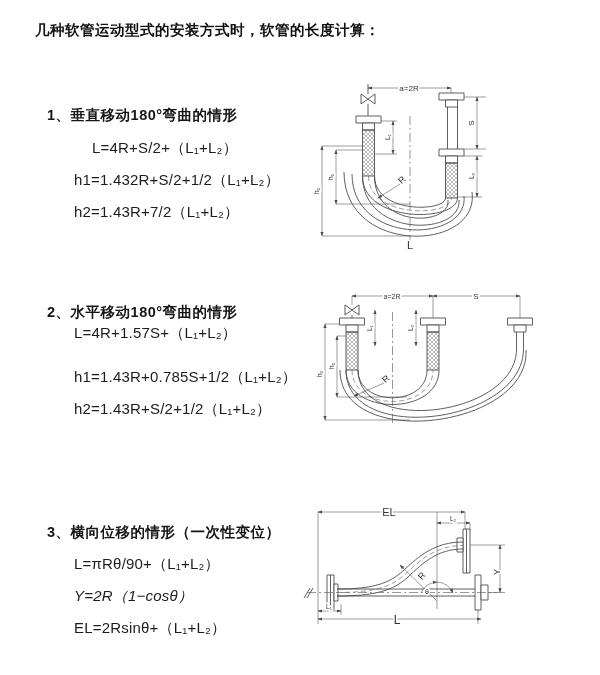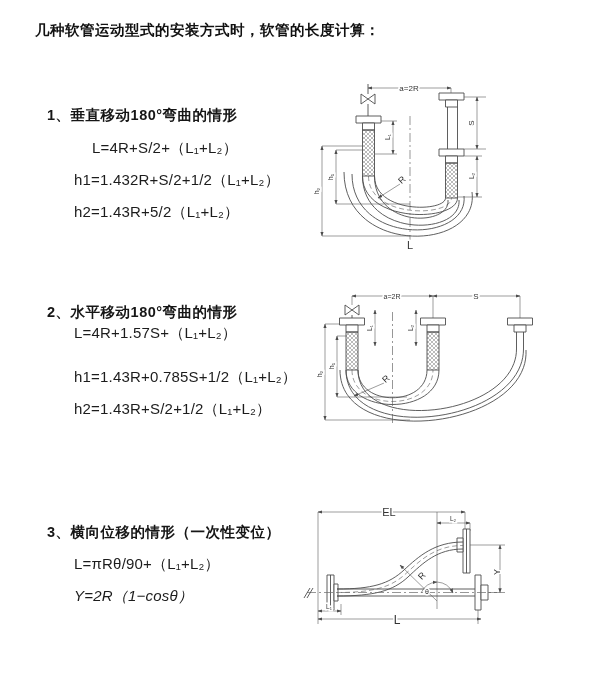--- a/index.html
+++ b/index.html
@@ -25,30 +25,31 @@
 </head>
 <body>
 
 <div class="page">
 
   <div class="row title" style="left:35px;top:21px;">几种软管运动型式的安装方式时，软管的长度计算：</div>
 
   <div class="row heading" style="left:47px;top:106px;">1、垂直移动180°弯曲的情形</div>
   <div class="row formula" style="left:66px;top:139px;margin-left:26px;">L=4R+S/2+（L₁+L₂）</div>
   <div class="row formula" style="left:74px;top:171px;">h1=1.432R+S/2+1/2（L₁+L₂）</div>
-  <div class="row formula" style="left:74px;top:203px;">h2=1.43R+5/2（L₁+L₂）</div>
+  <div class="row formula" style="left:74px;top:203px;">h2=1.43R+7/2（L₁+L₂）</div>
 
   <div class="row heading" style="left:47px;top:303px;">2、水平移动180°弯曲的情形</div>
   <div class="row formula" style="left:74px;top:324px;">L=4R+1.57S+（L₁+L₂）</div>
   <div class="row formula" style="left:74px;top:368px;">h1=1.43R+0.785S+1/2（L₁+L₂）</div>
   <div class="row formula" style="left:74px;top:400px;">h2=1.43R+S/2+1/2（L₁+L₂）</div>
 
   <div class="row heading" style="left:47px;top:523px;">3、横向位移的情形（一次性变位）</div>
   <div class="row formula" style="left:74px;top:555px;">L=πRθ/90+（L₁+L₂）</div>
   <div class="row formula" style="left:74px;top:587px;font-style:italic;">Y=2R（1−cosθ）</div>
+  <div class="row formula" style="left:74px;top:619px;">EL=2Rsinθ+（L₁+L₂）</div>
 
   <svg style="left:312px;top:66px;" width="278" height="198" viewBox="0 0 278 198">
     <defs>
       <pattern id="br1" patternUnits="userSpaceOnUse" width="4" height="4">
         <path d="M0,4 L4,0 M0,0 L4,4" stroke="#777" stroke-width="0.5"></path>
       </pattern>
       <marker id="a1" viewBox="0 0 10 10" refX="9" refY="5" markerWidth="8" markerHeight="8" orient="auto-start-reverse">
         <path d="M0,1.5 L10,5 L0,8.5 z" fill="#4d4d4d"></path>
       </marker>
     </defs>

